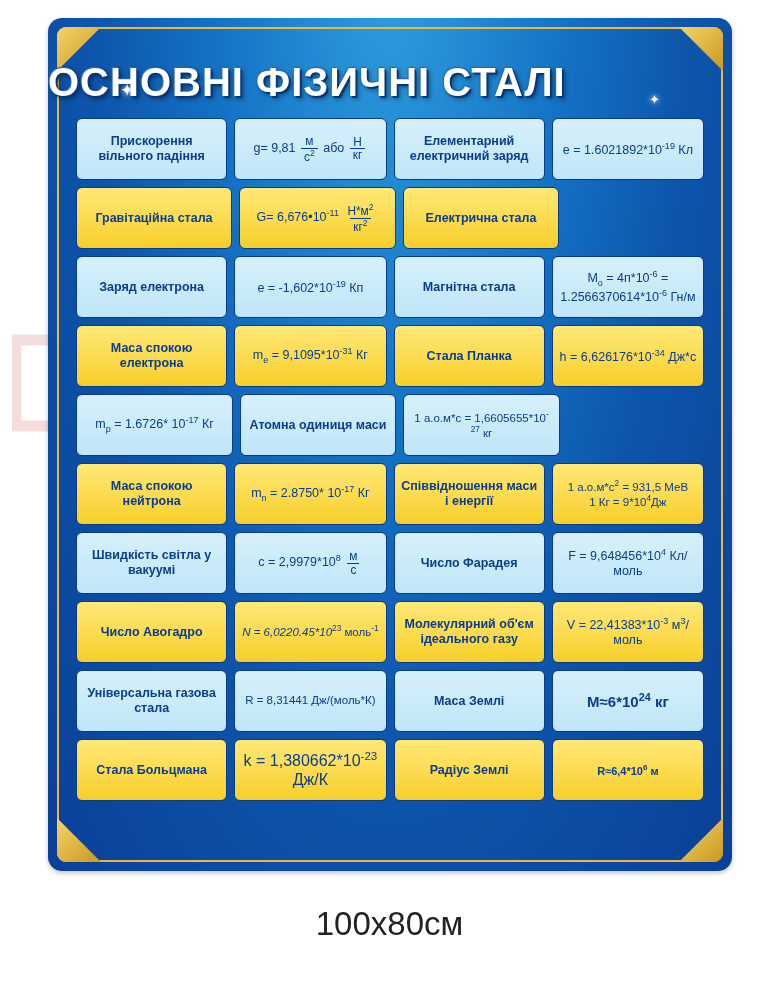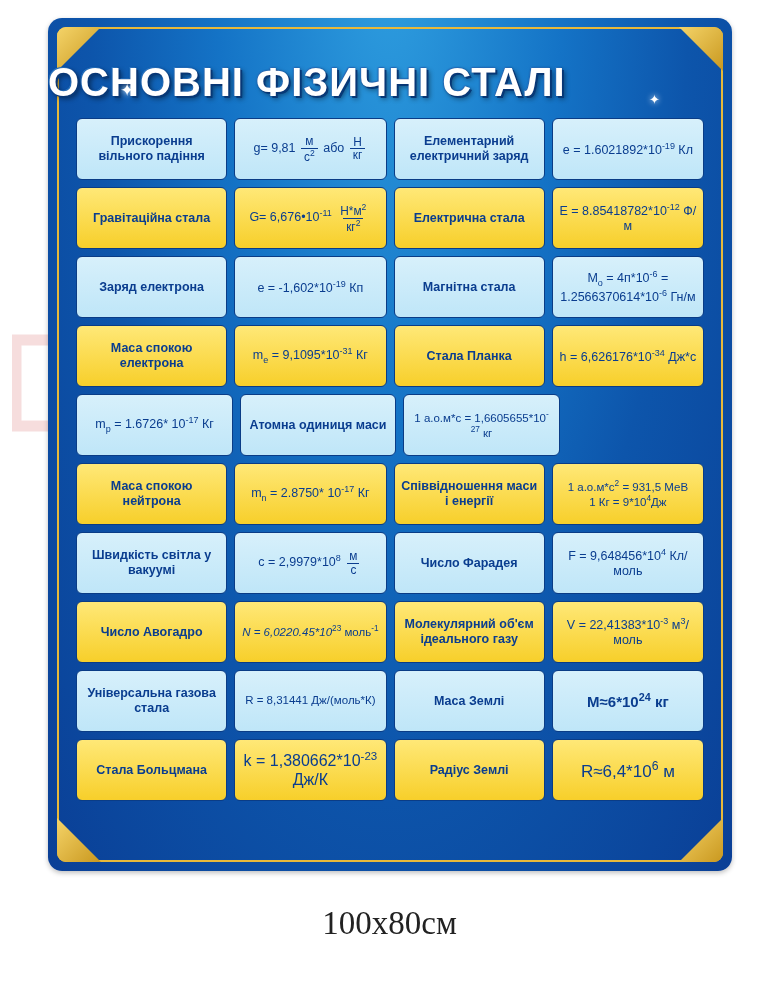--- a/index.html
+++ b/index.html
@@ -158,21 +158,21 @@
   .frac .den { padding: 0 3px; border-top: 1px solid #0a3d8f; }
 
   .caption {
     position: absolute;
     left: 0; right: 0;
     top: 905px;
     text-align: center;
     font-size: 33px;
     color: #222;
     z-index: 2;
-    font-family: Liberation Serif, serif;
+    font-family: Liberation Sans, sans-serif;
   }
 </style>
 </head>
 <body>
 
 <svg class="wm-logo" viewBox="0 0 280 180">
   <rect x="4" y="20" width="58" height="86" fill="none" stroke="#e8a0a0" stroke-width="11"></rect>
   <rect x="86" y="20" width="14" height="120" fill="#5aa3dd"></rect>
   <rect x="100" y="66" width="52" height="14" fill="#5aa3dd"></rect>
   <rect x="152" y="20" width="14" height="120" fill="#5aa3dd"></rect>
@@ -235,23 +235,20 @@
           <span>G= 6,676•10</span><sup>-11</sup>
           <span class="frac">
             <span class="num"><span>Н*м</span><sup>2</sup></span>
             <span class="den"><span>кг</span><sup>2</sup></span>
           </span>
         </span>
       </div>
       <div class="cell c-name gold">
         <span>Електрична стала</span>
       </div>
-      <div class="cell c-val gold">
-        <span><span>Е = 8.85418782*10</span><sup>-12</sup><span> Ф/м</span></span>
-      </div>
     </div>
 
     <div class="row">
       <div class="cell c-name blue">
         <span>Заряд електрона</span>
       </div>
       <div class="cell c-val blue">
         <span><span>е = -1,602*10</span><sup>-19</sup><span> Кп</span></span>
       </div>
       <div class="cell c-name blue">
@@ -362,20 +359,20 @@
       <div class="cell c-name gold">
         <span>Стала Больцмана</span>
       </div>
       <div class="cell c-val gold">
         <span style="font-size:16px"><span>k = 1,380662*10</span><sup>-23</sup><span> Дж/К</span></span>
       </div>
       <div class="cell c-name gold">
         <span>Радіус Землі</span>
       </div>
       <div class="cell c-val gold">
-        <span style="font-size:17px;font-weight:normal"><span>R≈6,4*10</span><sup>6</sup><span> м</span></span>
+        <span style="font-size:11px;font-weight:bold"><span>R≈6,4*10</span><sup>6</sup><span> м</span></span>
       </div>
     </div>
 
   </div>
 </div>
 
 <div class="caption">100х80см</div>
 
 </body></html>

